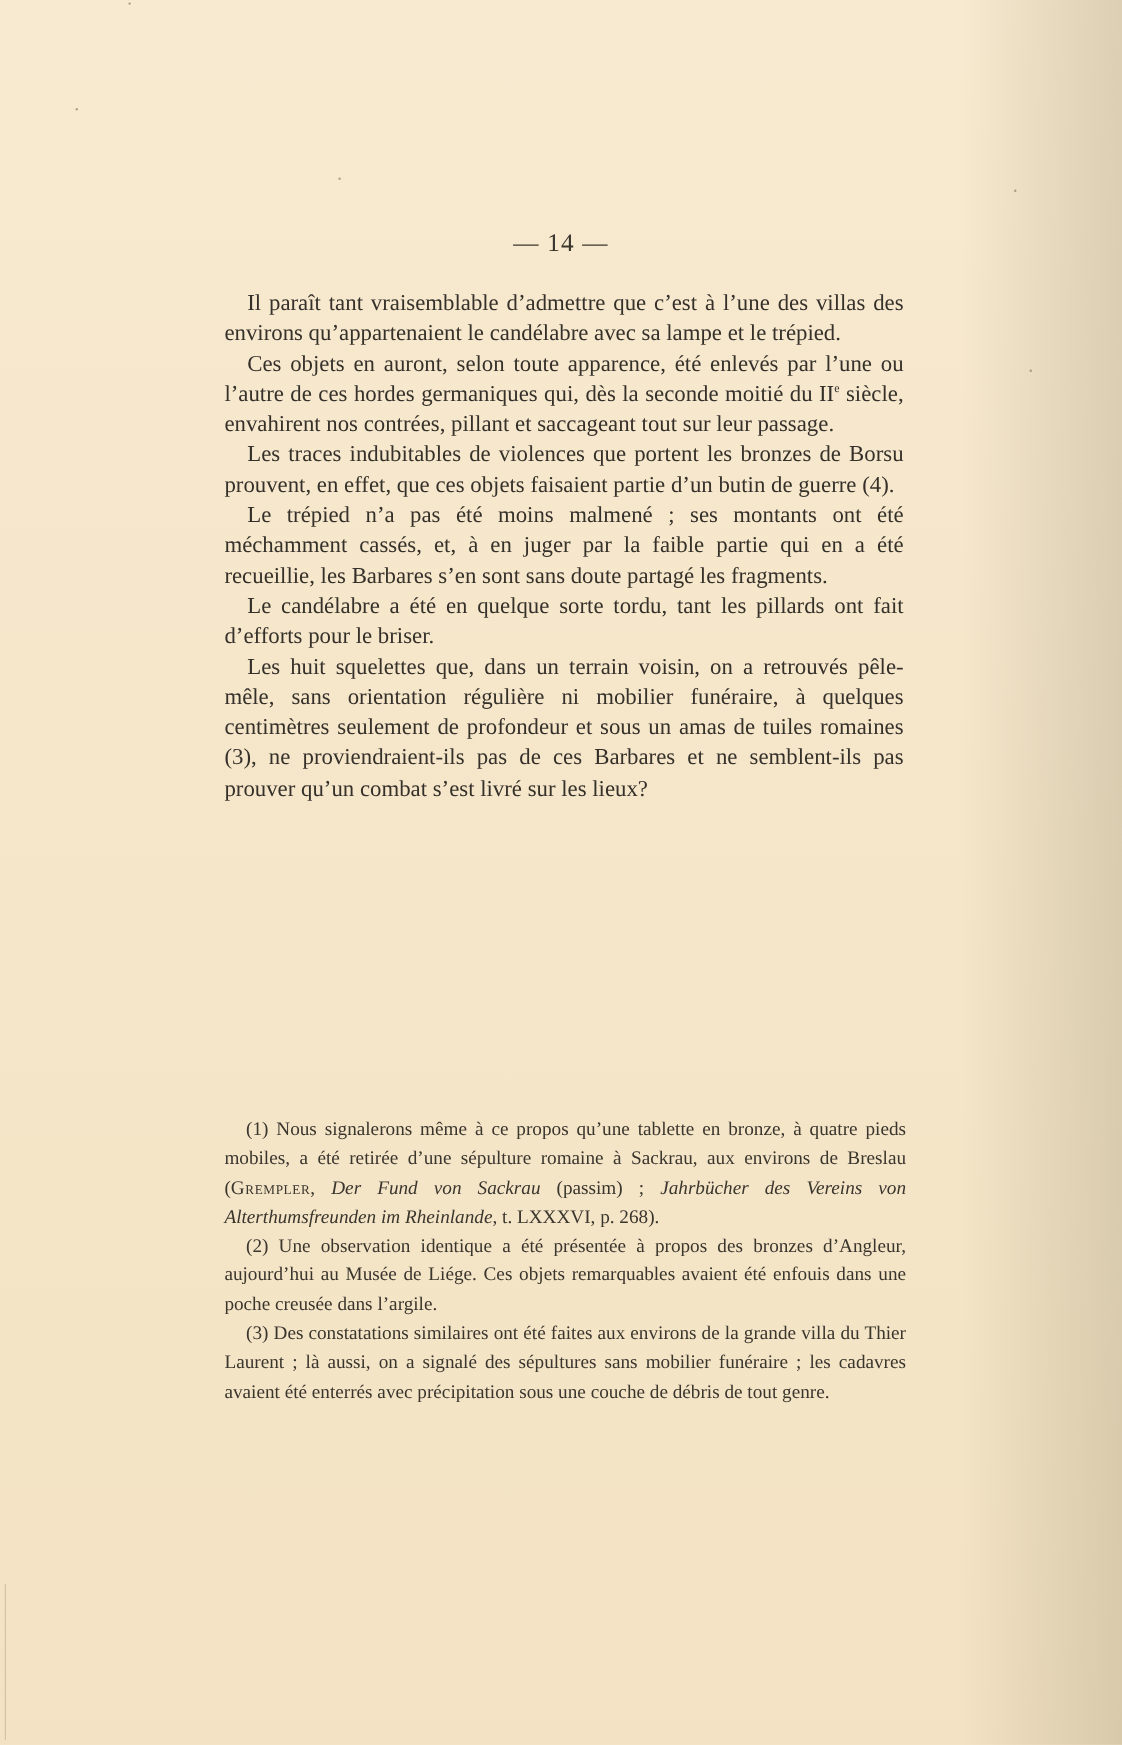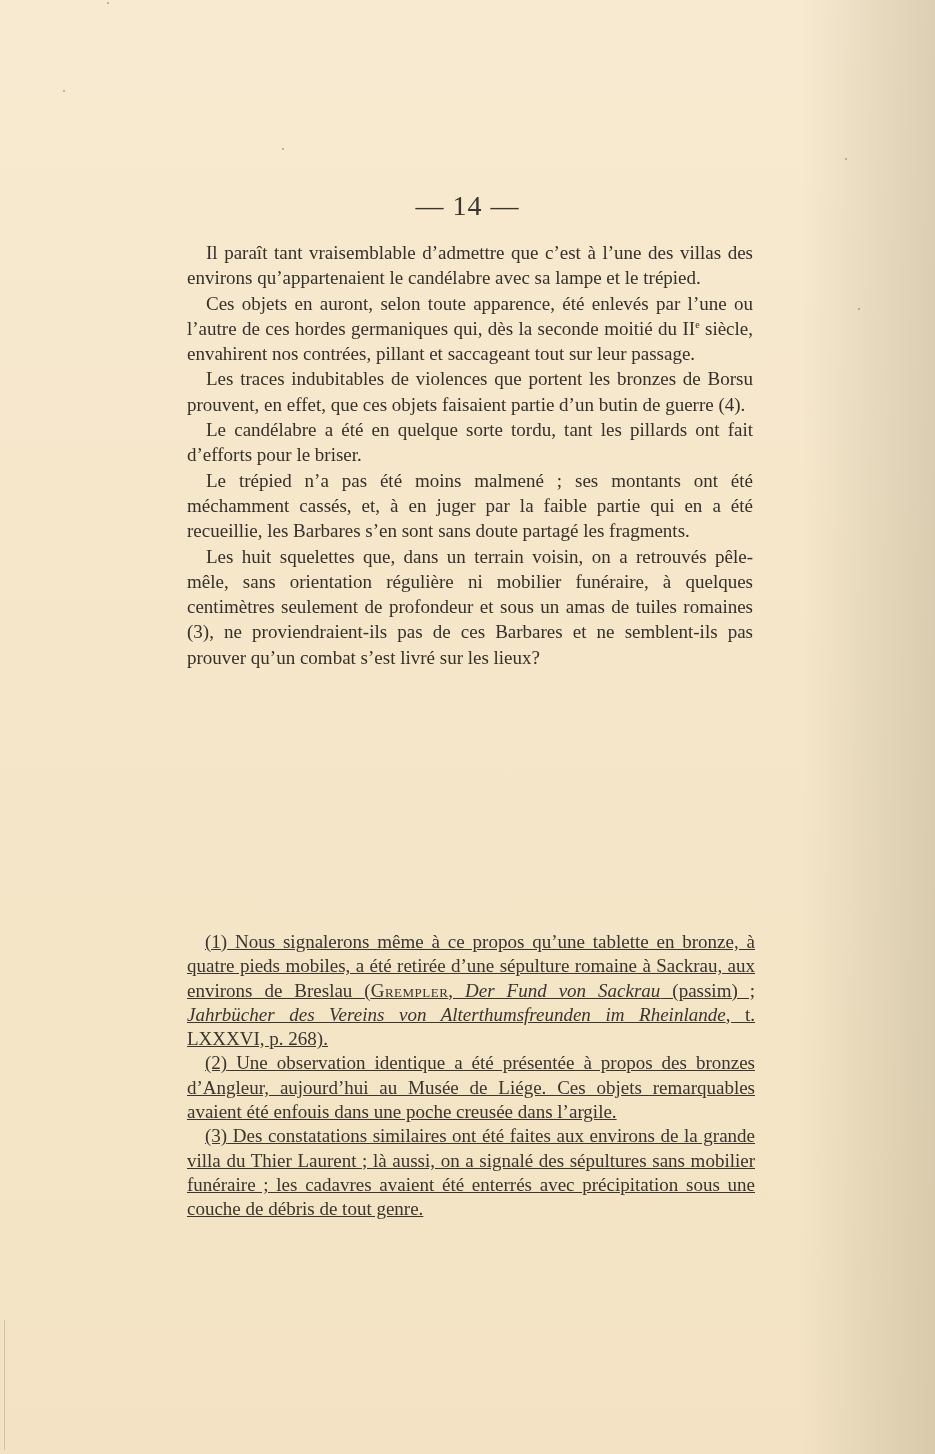--- a/index.html
+++ b/index.html
@@ -29,21 +29,21 @@
       width: 1px;
       height: 130px;
       background: rgba(120,100,70,0.25);
     }
     .folio {
       position: absolute;
       top: 190px;
       left: 0;
       width: 935px;
       text-align: center;
-      font-size: 28px;
+      font-size: 21px;
       letter-spacing: 1px;
       color: #3a352d;
     }
     .body-text {
       position: absolute;
       left: 187px;
       top: 240px;
       width: 566px;
       font-size: 19px;
       line-height: 25.3px;
@@ -55,25 +55,24 @@
       text-indent: 19px;
     }
     .body-text p.noindent {
       text-indent: 0;
     }
     .notes {
       position: absolute;
       left: 187px;
       top: 930px;
       width: 568px;
-      font-size: 19px;
+      font-size: 16px;
       line-height: 24.3px;
       text-align: justify;
       color: #3a352d;
-      text-decoration: underline;
     }
     .notes p {
       margin: 0;
       text-indent: 18px;
     }
     .notes .sc {
       font-variant: small-caps;
       letter-spacing: 0.5px;
     }
     .notes i {
@@ -101,22 +100,22 @@
   <div class="speck" style="left:282px;top:148px;"></div>
   <div class="speck" style="left:845px;top:158px;"></div>
   <div class="speck" style="left:858px;top:308px;"></div>
 
   <div class="folio">— 14 —</div>
 
   <div class="body-text">
     <p>Il paraît tant vraisemblable d’admettre que c’est à l’une des villas des environs qu’appartenaient le candélabre avec sa lampe et le trépied.</p>
     <p><span>Ces objets en auront, selon toute apparence, été enlevés par l’une ou l’autre de ces hordes germaniques qui, dès la seconde moitié du II</span><sup>e</sup><span> siècle, envahirent nos contrées, pillant et saccageant tout sur leur passage.</span></p>
     <p>Les traces indubitables de violences que portent les bronzes de Borsu prouvent, en effet, que ces objets faisaient partie d’un butin de guerre (4).</p>
+    <p>Le trépied n’a pas été moins malmené ; ses montants ont été méchamment cassés, et, à en juger par la faible partie qui en a été recueillie, les Barbares s’en sont sans doute partagé les fragments.</p>
     <p>Le candélabre a été en quelque sorte tordu, tant les pillards ont fait d’efforts pour le briser.</p>
-    <p>Le trépied n’a pas été moins malmené ; ses montants ont été méchamment cassés, et, à en juger par la faible partie qui en a été recueillie, les Barbares s’en sont sans doute partagé les fragments.</p>
     <p>Les huit squelettes que, dans un terrain voisin, on a retrouvés pêle-mêle, sans orientation régulière ni mobilier funéraire, à quelques centimètres seulement de profondeur et sous un amas de tuiles romaines (3), ne proviendraient-ils pas de ces Barbares et ne semblent-ils pas prouver qu’un combat s’est livré sur les lieux?</p>
   </div>
 
   <div class="notes">
     <p><span>(1)</span><span> Nous signalerons même à ce propos qu’une tablette en bronze, à quatre pieds mobiles, a été retirée d’une sépulture romaine à Sackrau, aux environs de Breslau (</span><span class="sc">Grempler</span><span>, </span><i>Der Fund von Sackrau</i><span> (passim) ; </span><i>Jahrbücher des Vereins von Alterthumsfreunden im Rheinlande</i><span>, t. LXXXVI, p. 268).</span></p>
     <p><span>(2)</span><span> Une observation identique a été présentée à propos des bronzes d’Angleur, aujourd’hui au Musée de Liége. Ces objets remarquables avaient été enfouis dans une poche creusée dans l’argile.</span></p>
     <p><span>(3)</span><span> Des constatations similaires ont été faites aux environs de la grande villa du Thier Laurent ; là aussi, on a signalé des sépultures sans mobilier funéraire ; les cadavres avaient été enterrés avec précipitation sous une couche de débris de tout genre.</span></p>
   </div>
 </div>
 

